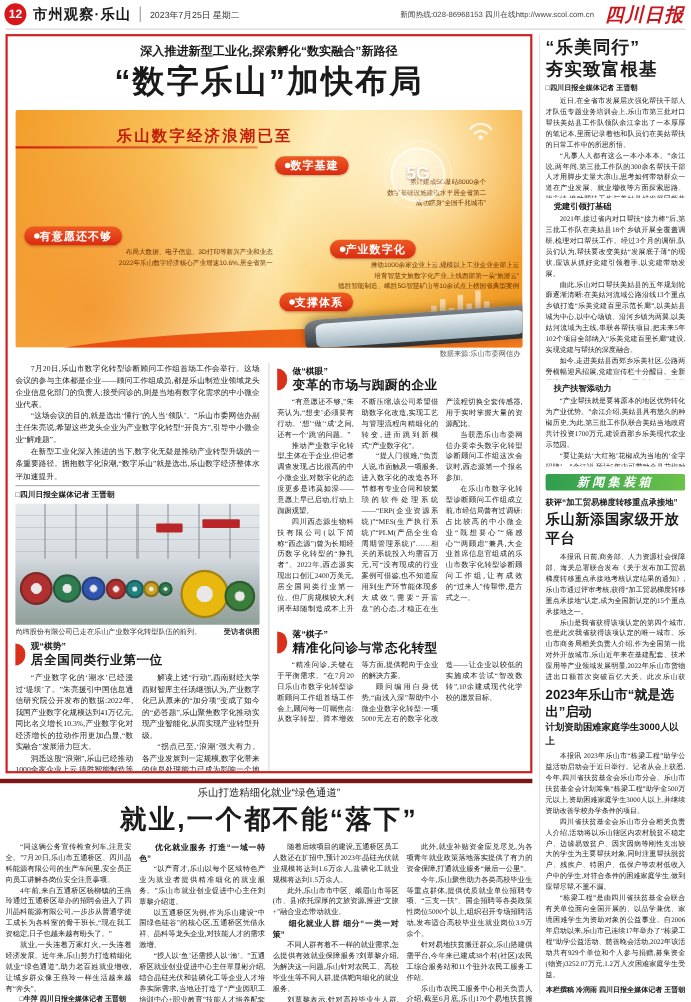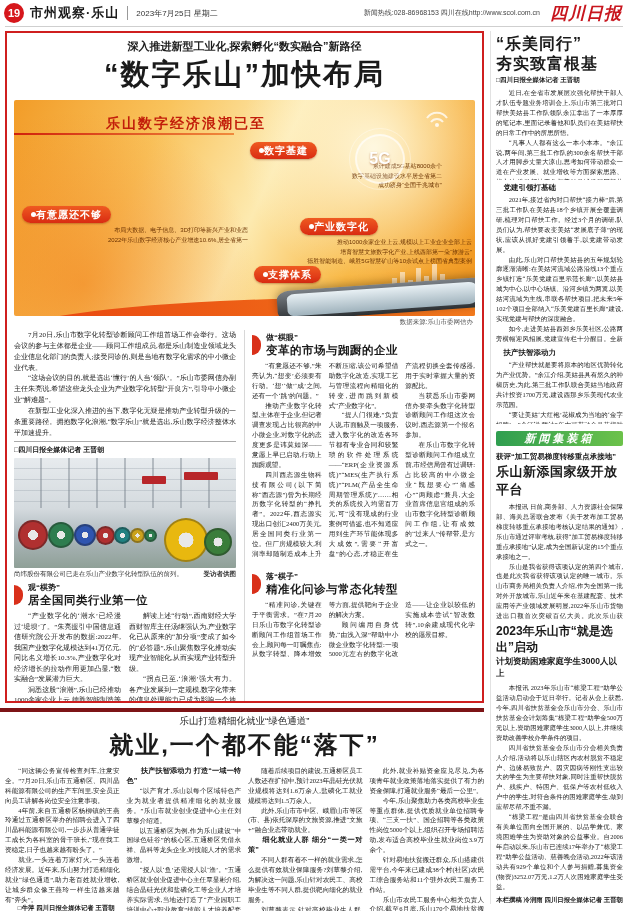--- a/index.html
+++ b/index.html
@@ -114,21 +114,21 @@
   .bot-cols{display:flex;gap:7px;height:148px;overflow:hidden;}
   .bot-col{flex:1;min-width:0;font-size:6.6px;line-height:1.5;text-align:justify;}
   .bot-col p{margin:0;text-indent:2em;}
   .bot-subhead{font:900 7.2px "Liberation Sans",sans-serif;margin:1px 0 2px;text-indent:0;}
   .bot-byline{font:bold 6.4px "Liberation Sans",sans-serif;margin-top:3px;text-indent:0;}
 </style>
 </head>
 <body>
 
 <div class="hdr">
-  <div class="pageno">19</div>
+  <div class="pageno">12</div>
   <div class="sec-name">市州观察·乐山</div>
   <div class="hdr-div"></div>
   <div class="hdr-date">2023年7月25日 星期二</div>
   <div class="hdr-sp"></div>
   <div class="hotline">新闻热线:028-86968153  四川在线http://www.scol.com.cn</div>
   <div class="logo">四川日报</div>
 </div>
 <div class="hdr-rule"></div>
 
 <div class="content">
@@ -285,21 +285,21 @@
       <div class="bot-cols">
         <div class="bot-col">
           <div>
               <p>“同这辆公务宣传检查列车,注意安全。”7月20日,乐山市五通桥区、四川晶科能源有限公司的生产车间里,安全员正向员工讲解各岗位安全注意事项。</p>
               <p>4年前,来自五通桥区杨柳镇的王燕玲通过五通桥区举办的招聘会进入了四川晶科能源有限公司,一步步从普通学徒工成长为各科室的骨干班长,“现在我工资稳定,日子也越来越有盼头了。”</p>
               <p>就业,一头连着万家灯火,一头连着经济发展。近年来,乐山努力打造精细化就业“绿色通道”,助力老百姓就业增收,让城乡群众像王燕玲一样生活越来越有“奔头”。</p>
             </div>
           <p class="bot-byline">□牛萍 四川日报全媒体记者 王晋朝</p>
         </div>
         <div class="bot-col">
-          <p class="bot-subhead">扶产扶智添动力 打造“一域一特色”</p>
+          <p class="bot-subhead">优化就业服务 打造“一域一特色”</p>
           <div>
               <p>“以产育才,乐山以每个区域特色产业为就业者提供精准细化的就业服务。”乐山市就业创业促进中心主任刘蕈黎介绍道。</p>
               <p>以五通桥区为例,作为乐山建设“中国绿色硅谷”的核心区,五通桥区凭借永祥、晶科等龙头企业,对技能人才的需求激增。</p>
               <p>“授人以‘鱼’还需授人以‘渔’。”五通桥区就业创业促进中心主任覃显彬介绍,结合晶硅光伏和盐磷化工等企业人才培养实际需求,当地还打造了“产业园职工培训中心+职业教育”技能人才培养配套模式,已累计培训技能人才6000余名,定向输送硅材料专业人才60余名。</p>
             </div>
         </div>
         <div class="bot-col">
           <div>
               <p>随着后续项目的建设,五通桥区员工人数还在扩招中,预计2023年晶硅光伏就业规模将达到1.6万余人,盐磷化工就业规模将达到1.5万余人。</p>
               <p>此外,乐山市市中区、峨眉山市等区(市、县)依托深厚的文旅资源,推进“文旅+”融合业态带动就业。</p>

